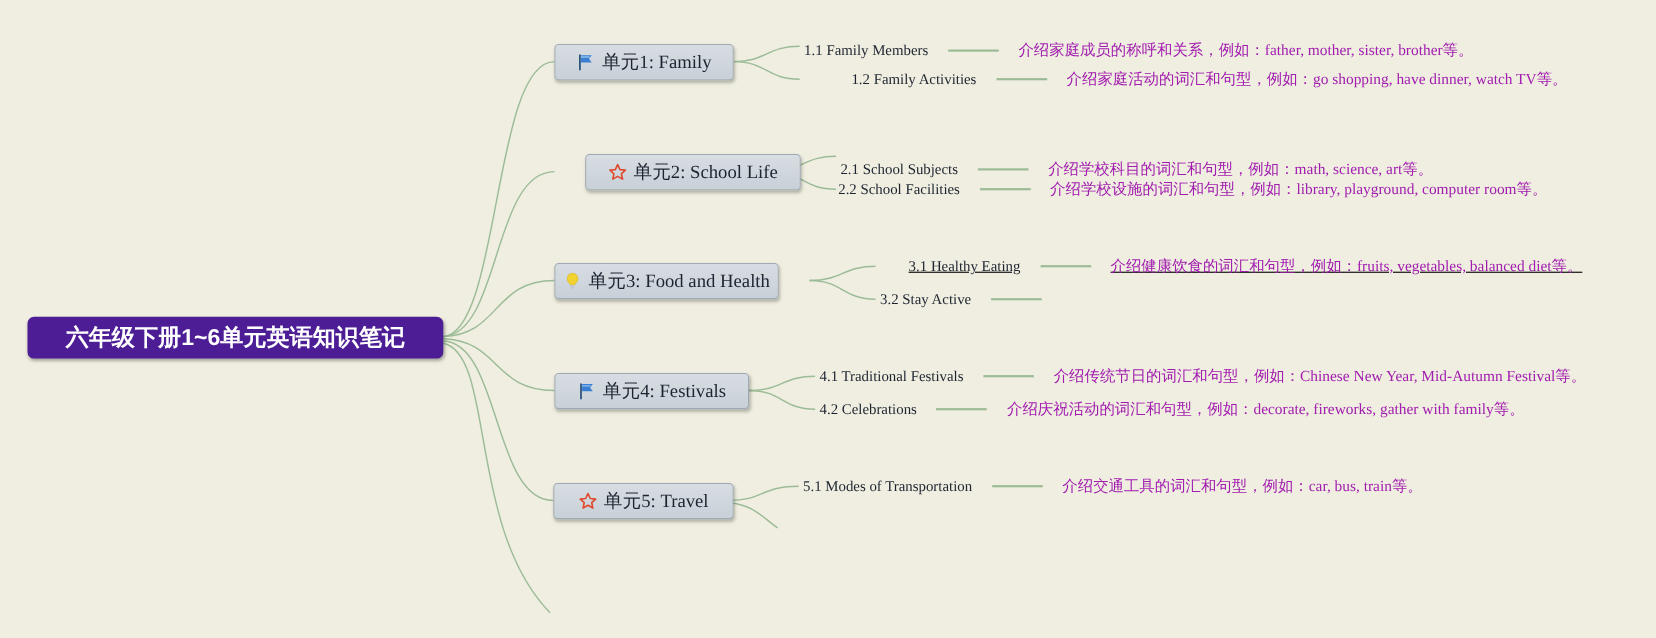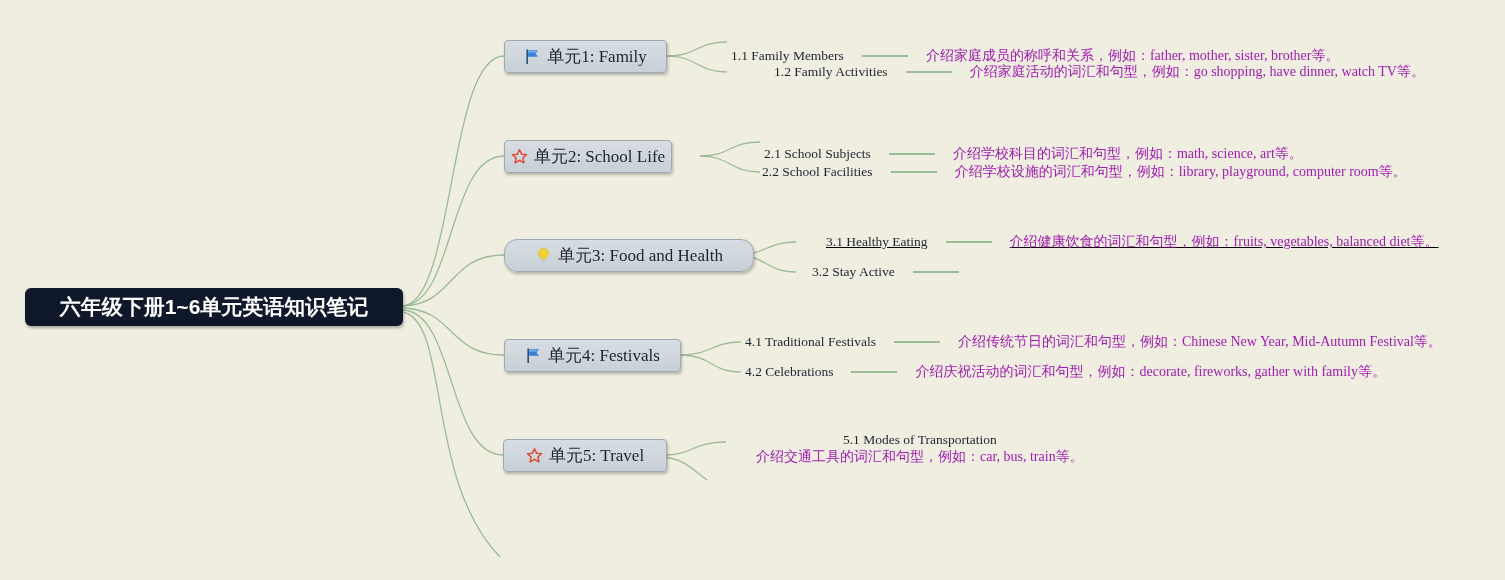--- a/index.html
+++ b/index.html
@@ -18,21 +18,21 @@
     position:absolute;
     left:0;top:0;
     width:1505px;height:580px;
     pointer-events:none;
   }
   .root-node{
     position:absolute;
     left:25px;top:288px;
     width:378px;height:38px;
     box-sizing:border-box;
-    background:#0f172a;
+    background:#4c1d95;
     border-radius:6px;
     box-shadow:1px 2px 3px rgba(0,0,0,.3);
     display:flex;align-items:center;justify-content:center;
     color:#ffffff;
     font-weight:bold;
     font-size:21px;
     font-family:"Liberation Sans","DejaVu Sans",sans-serif;
     cursor:pointer;
     white-space:nowrap;
   }
@@ -114,66 +114,66 @@
   <div class="unit-node" style="left:504px;top:40px;width:163px;">
     <span class="icon">
       <svg viewBox="0 0 16 16" width="17" height="17">
           <path d="M3 1.5v13.5" stroke="#28527a" stroke-width="1.5"></path>
           <path d="M3.9 2h9.2l-2.3 3.1 2.3 3.1H3.9z" fill="#3b7fd4"></path>
           <path d="M3.9 3.6h7.4" stroke="#8fc0ef" stroke-width="1.1"></path>
         </svg>
     </span>
     <span>单元1: Family</span>
   </div>
-  <div class="child-row" style="left:731px;top:46px;">
+  <div class="child-row" style="left:731px;top:36px;">
     <span class="child-label">1.1 Family Members</span>
     <span class="dash"></span>
     <span class="child-desc">介绍家庭成员的称呼和关系，例如：father, mother, sister, brother等。</span>
   </div>
   <div class="child-row" style="left:774px;top:62px;">
     <span class="child-label">1.2 Family Activities</span>
     <span class="dash"></span>
     <span class="child-desc">介绍家庭活动的词汇和句型，例如：go shopping, have dinner, watch TV等。</span>
   </div>
 
-  <div class="unit-node" style="left:504px;top:140px;width:168px;">
+  <div class="unit-node" style="left:532px;top:140px;width:196px;">
     <span class="icon">
       <svg viewBox="0 0 16 16" width="17" height="17">
           <path d="M8 1.6l2 4.2 4.6.5-3.4 3.1 1 4.6L8 11.6l-4.2 2.4 1-4.6-3.4-3.1 4.6-.5z" fill="none" stroke="#e04a2e" stroke-width="1.4" stroke-linejoin="round"></path>
         </svg>
     </span>
     <span>单元2: School Life</span>
   </div>
   <div class="child-row" style="left:764px;top:144px;">
     <span class="child-label">2.1 School Subjects</span>
     <span class="dash"></span>
     <span class="child-desc">介绍学校科目的词汇和句型，例如：math, science, art等。</span>
   </div>
   <div class="child-row" style="left:762px;top:162px;text-align:right;">
     <span class="child-label">2.2 School Facilities</span>
     <span class="dash"></span>
     <span class="child-desc">介绍学校设施的词汇和句型，例如：library, playground, computer room等。</span>
   </div>
 
-  <div class="unit-node" style="left:504px;top:239px;width:250px;border-radius:13px;">
+  <div class="unit-node" style="left:504px;top:239px;width:204px;">
     <span class="icon">
       <svg viewBox="0 0 16 16" width="17" height="17">
           <path d="M8 1.3a4.7 4.7 0 0 1 2.7 8.5c-.5.4-.8.9-.8 1.4H6.1c0-.5-.3-1-.8-1.4A4.7 4.7 0 0 1 8 1.3z" fill="#f2d22e" stroke="#d9b91f" stroke-width="0.6"></path>
           <rect x="6.1" y="11.8" width="3.8" height="1.2" rx="0.5" fill="#c2c7cd"></rect>
           <rect x="6.5" y="13.4" width="3" height="1.1" rx="0.5" fill="#c2c7cd"></rect>
         </svg>
     </span>
     <span>单元3: Food and Health</span>
   </div>
   <div class="child-row" style="left:826px;top:232px;text-decoration:underline;">
     <span class="child-label">3.1 Healthy Eating</span>
     <span class="dash"></span>
     <span class="child-desc">介绍健康饮食的词汇和句型，例如：fruits, vegetables, balanced diet等。</span>
   </div>
-  <div class="child-row" style="left:800px;top:262px;margin-left:12px;">
+  <div class="child-row" style="left:800px;top:262px;">
     <span class="child-label">3.2 Stay Active</span>
     <span class="dash"></span>
   </div>
 
   <div class="unit-node" style="left:504px;top:339px;width:177px;">
     <span class="icon">
       <svg viewBox="0 0 16 16" width="17" height="17">
           <path d="M3 1.5v13.5" stroke="#28527a" stroke-width="1.5"></path>
           <path d="M3.9 2h9.2l-2.3 3.1 2.3 3.1H3.9z" fill="#3b7fd4"></path>
           <path d="M3.9 3.6h7.4" stroke="#8fc0ef" stroke-width="1.1"></path>
@@ -193,19 +193,19 @@
   </div>
 
   <div class="unit-node" style="left:503px;top:439px;width:164px;">
     <span class="icon">
       <svg viewBox="0 0 16 16" width="17" height="17">
           <path d="M8 1.6l2 4.2 4.6.5-3.4 3.1 1 4.6L8 11.6l-4.2 2.4 1-4.6-3.4-3.1 4.6-.5z" fill="none" stroke="#e04a2e" stroke-width="1.4" stroke-linejoin="round"></path>
         </svg>
     </span>
     <span>单元5: Travel</span>
   </div>
-  <div class="child-row" style="left:756px;top:432px;flex-direction:column;">
+  <div class="child-row" style="left:730px;top:432px;">
     <span class="child-label">5.1 Modes of Transportation</span>
     <span class="dash"></span>
     <span class="child-desc">介绍交通工具的词汇和句型，例如：car, bus, train等。</span>
   </div>
 
 </div>
 
 </body></html>

